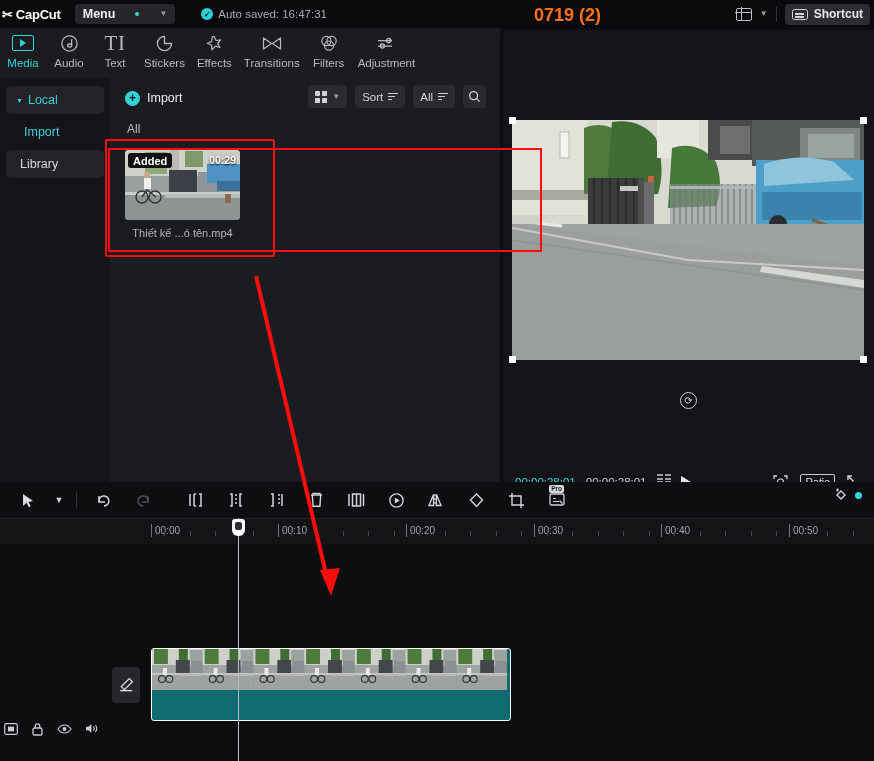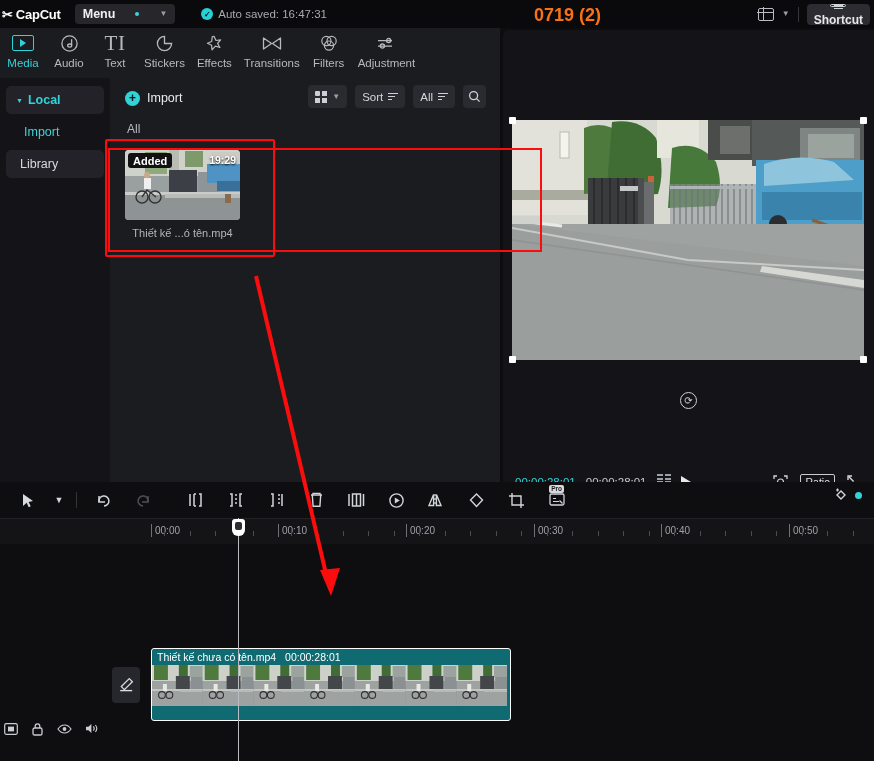--- a/index.html
+++ b/index.html
@@ -45,21 +45,21 @@
   .tb-right{
     position:absolute; right:4px; top:0; height:28px;
     display:flex; align-items:center; gap:8px;
   }
   .layout-ic{ width:16px;height:13px;border:1.4px solid #b9bcc2;border-radius:2px;position:relative;}
   .layout-ic:before{content:"";position:absolute;left:4px;top:-1.4px;bottom:-1.4px;width:1.4px;background:#b9bcc2;}
   .layout-ic:after{content:"";position:absolute;left:-1.4px;right:-1.4px;top:3px;height:1.4px;background:#b9bcc2;}
   .vdiv{ width:1px;height:15px;background:#35353b; }
   .shortcut-btn{
     height:21px;padding:0 7px;border-radius:4px;background:#2c2c32;
-    display:flex;align-items:center;gap:6px;font-weight:bold;font-size:12px;color:#e7e8ea;flex-direction:column;
+    display:flex;align-items:center;gap:6px;font-weight:bold;font-size:12px;color:#e7e8ea;
   }
   .kbd-ic{width:16px;height:11px;border:1.3px solid #cfd2d6;border-radius:2.5px;display:flex;align-items:center;justify-content:center;}
   .kbd-ic i{display:block;width:9px;height:1.2px;background:#cfd2d6;box-shadow:0 3px 0 #cfd2d6;}
 
   
   .navtabs{
     position:absolute; left:0; top:28px; width:500px; height:50px;
     background:#1b1c20; display:flex; align-items:flex-start; padding-top:4px;
   }
   .navtab{
@@ -81,21 +81,21 @@
 
   
   .sidebar{
     position:absolute; left:0; top:78px; width:110px; height:404px;
     background:#141418; padding:8px 6px;
   }
   .sb-item{
     height:28px; border-radius:5px; display:flex; align-items:center;
     padding-left:10px; font-size:12.5px; color:#c6c9ce; margin-bottom:4px;
   }
-  .sb-item.group{ background:#222228; color:#2fd3d8; font-weight:bold; }
+  .sb-item.group{ background:#222228; color:#2fd3d8; font-weight:normal; }
   .sb-item.sub{ color:#3fd2d8; padding-left:18px; }
   .sb-item.sel{ background:#222228; color:#d8dadf; padding-left:14px; }
   .tri{ font-size:7px; margin-right:5px; color:#2fd3d8; }
 
   
   .mediapanel{
     position:absolute; left:110px; top:78px; width:390px; height:404px;
     background:#1b1c20;
   }
   .mp-toolbar{ position:relative; height:38px; }
@@ -414,21 +414,21 @@
       <rect x="0" y="42" width="115" height="3" fill="#c9ccc8"></rect>
       <rect x="40" y="44" width="75" height="4" fill="#b9bcb8"></rect>
       <circle cx="17" cy="47" r="6" fill="none" stroke="#333" stroke-width="1.4"></circle>
       <circle cx="30" cy="47" r="6" fill="none" stroke="#333" stroke-width="1.4"></circle>
       <path d="M17 47l5-7 9 7" stroke="#333" stroke-width="1.3" fill="none"></path>
       <rect x="19" y="28" width="7" height="11" fill="#efefef"></rect>
       <circle cx="22" cy="25" r="3" fill="#caa98a"></circle>
       <rect x="100" y="44" width="6" height="9" fill="#8a6b4e"></rect>
     </svg>
     <div class="badge-added">Added</div>
-    <div class="badge-dur">19:29</div>
+    <div class="badge-dur">00:29</div>
   </div>
   <div class="card-name">Thiết kế ...ó tên.mp4</div>
 </div>
 <div class="card-hl"></div>
 
 <div class="player">
 
   <div class="stage">
     <svg viewBox="0 0 352 240" preserveAspectRatio="none">
       <rect width="352" height="240" fill="#b9bcb8"></rect>
@@ -695,24 +695,20 @@
 </div>
 
 <div class="editbtn">
   <svg width="16" height="16" viewBox="0 0 16 16">
       <path d="M11.3 1.6l3.1 3.1-8 8-3.1-3.1z" fill="none" stroke="#d9dce0" stroke-width="1.3"></path>
       <path d="M2.2 13.6h12" stroke="#d9dce0" stroke-width="1.4"></path>
     </svg>
 </div>
 
 <div class="clip">
-  <div class="clip-hdr">
-    <span>Thiết kế chưa có tên.mp4</span>
-    <span>00:00:28:01</span>
-  </div>
   <div class="clip-strip">
     <svg width="360" height="41" viewBox="0 0 360 41" preserveAspectRatio="none">
       <defs>
         <g id="fr">
           <rect x="0" y="0" width="51" height="41" fill="#9ea3a2"></rect>
           <rect x="0" y="0" width="51" height="16" fill="#cfd2cb"></rect>
           <rect x="2" y="0" width="14" height="15" fill="#4e7a3e"></rect>
           <rect x="18" y="1" width="8" height="14" fill="#cdd0c8"></rect>
           <rect x="27" y="0" width="9" height="13" fill="#3f6d33"></rect>
           <rect x="38" y="1" width="13" height="11" fill="#9aa39e"></rect>

